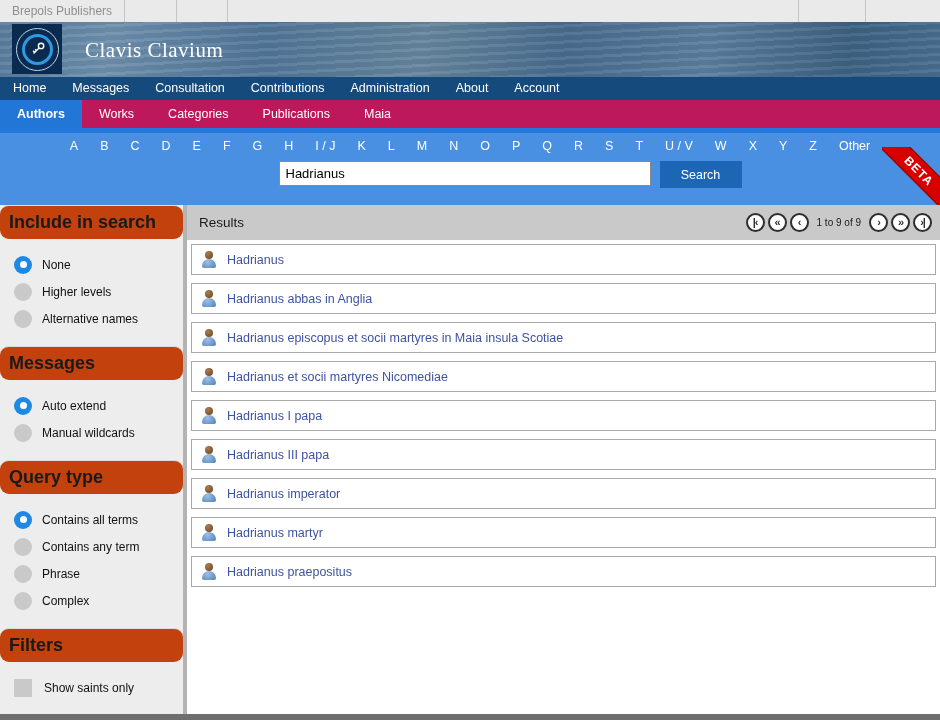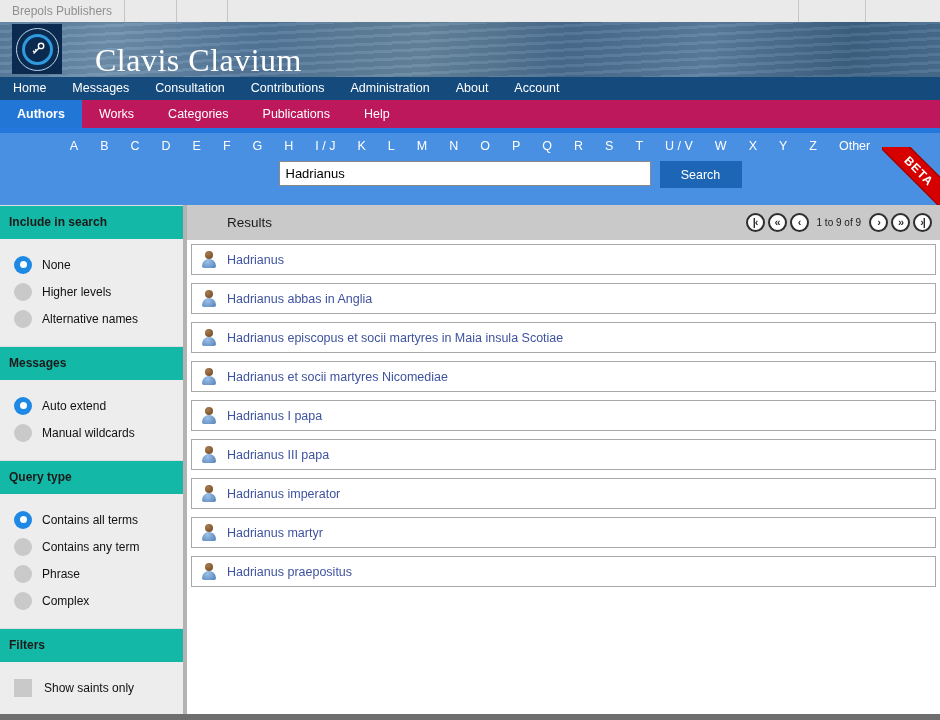--- a/index.html
+++ b/index.html
@@ -35,22 +35,22 @@
     position: absolute; left: 12px; top: 2px; width: 50px; height: 50px;
     background: #0a2a50; display: flex; align-items: center; justify-content: center;
     z-index: 2;
   }
   .badge { width: 43px; height: 43px; border: 1px solid #bcd6ea; border-radius: 50%;
     display:flex; align-items:center; justify-content:center; }
   .badge-inner { width: 31px; height: 31px; border: 3px solid #2f9ade; border-radius: 50%;
     background:#0a2a50; display:flex; align-items:center; justify-content:center; }
   .banner h1 {
     position: absolute; left: 85px; top: 50%; transform: translateY(-50%);
-    margin: 10px; color: #fff; font-family: "Liberation Serif", serif;
-    font-size: 32px; font-weight: normal; letter-spacing: .5px; z-index: 2;
+    margin: 0; color: #fff; font-family: "Liberation Serif", serif;
+    font-size: 21px; font-weight: normal; letter-spacing: .5px; z-index: 2;
   }
 
   
   .nav1 { height: 23px; background: #154a7d; display: flex; font-size: 12.5px; }
   .nav1 a { color:#fff; text-decoration:none; line-height:23px; padding:0 13px; cursor:pointer; }
   .nav2 { height: 28px; background: #be185d; display: flex; font-size: 12.5px; }
   .nav2 a { color:#fff; text-decoration:none; line-height:28px; padding:0 17px; cursor:pointer; }
   .nav2 a.active { background:#2277d6; font-weight:bold; }
   .nav2-strip { height: 5px; background: #2478dd; }
 
@@ -73,39 +73,40 @@
     position:absolute; top:13px; right:-24px;
     transform: rotate(45deg);
     background:#d60000; color:#fff; font-weight:bold; font-size:12px;
     letter-spacing:1px; padding:3px 26px; border:1px solid #8f0000;
   }
 
   
   .main { display: flex; height: 515px; }
   .sidebar { width: 183px; background: #ededed; flex: none; }
   .sb-header {
-    height: 34px; line-height: 33px; background: #14b8a6;
-    padding-left: 9px; font-size: 12px; font-weight: bold; color:#1a1a1a;
+    height: 34px; line-height: 33px; background: #c2410c;
+    padding-left: 9px; font-size: 18px; font-weight: bold; color:#1a1a1a;
     border-top: 1px solid #dedede;
+    border-radius: 9px;
   }
   .sb-options { padding: 12px 0 14px; }
   .sb-opt { display:flex; align-items:center; height:27px; padding-left:14px; font-size:12px; color:#111; cursor:pointer; }
   .radio { width:18px; height:18px; border-radius:50%; background:#c9c9c9; margin-right:10px; flex:none; position:relative; }
   .radio.sel { background:#1e88e5; }
   .radio.sel::after { content:""; position:absolute; left:5.5px; top:5.5px; width:7px; height:7px; border-radius:50%; background:#fff; }
   .checkbox { width:18px; height:18px; background:#c9c9c9; margin-right:12px; flex:none; }
 
   .vdivider { width: 4px; background: #b3b3b3; flex:none; }
   .content { flex: 1; display: flex; flex-direction: column; background: #fff; }
 
   .results-header {
     height: 35px; background: #c9c9c9; display:flex; align-items:center;
     padding: 0 8px 0 12px; font-size: 13.5px; color:#1a1a1a; flex:none;
   }
-  .results-header .rtitle { flex: 1; margin-left: 28px; }
+  .results-header .rtitle { flex: 1; }
   .pager { display:flex; align-items:center; gap:3px; }
   .pbtn {
     width:19px; height:19px; border:2px solid #2e2e2e; border-radius:50%;
     background:#fff; color:#2e2e2e; font-size:11px; font-weight:bold;
     display:flex; align-items:center; justify-content:center;
     line-height:1; letter-spacing:-1px; padding-bottom:1px; cursor:pointer;
   }
   .pstatus { font-size:10px; color:#1a1a1a; margin:16px 5px; }
 
   .results-list { padding: 4px; }
@@ -170,21 +171,21 @@
     <a>Administration</a>
     <a>About</a>
     <a>Account</a>
   </nav>
 
   <nav class="nav2">
     <a class="active">Authors</a>
     <a>Works</a>
     <a>Categories</a>
     <a>Publications</a>
-    <a>Help</a>
+    <a>Maia</a>
   </nav>
   <div class="nav2-strip"></div>
 
   <div class="bluearea">
     <div class="alphabet">
       <a>A</a>
       <a>B</a>
       <a>C</a>
       <a>D</a>
       <a>E</a>

